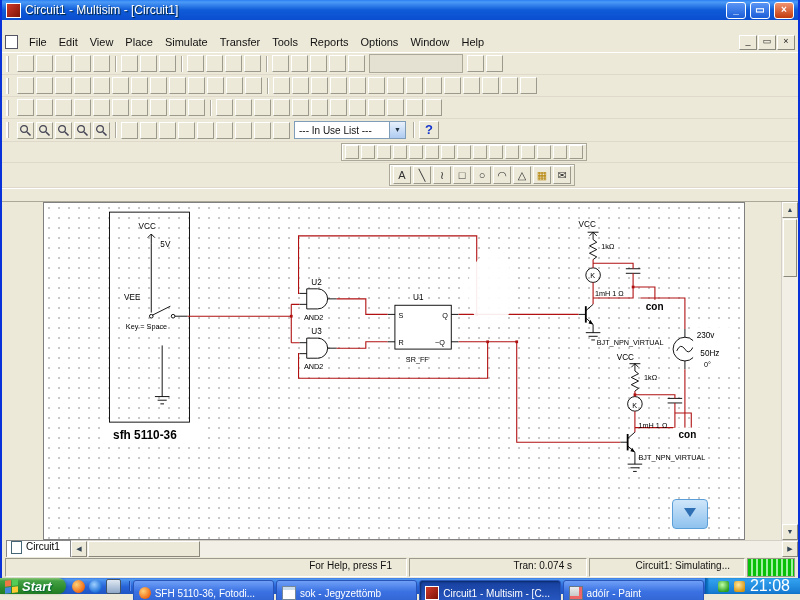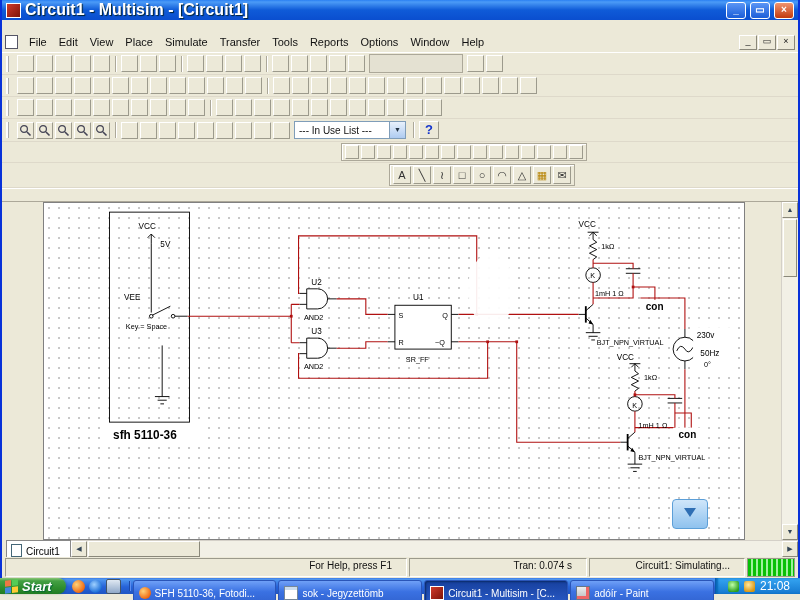--- a/index.html
+++ b/index.html
@@ -3,21 +3,21 @@
 <meta charset="utf-8">
 <style>
   html,body{margin:0;padding:0;width:800px;height:600px;overflow:hidden;
     font-family:"Liberation Sans",sans-serif;background:#ece9d8;}
   .frame{width:800px;height:578px;display:flex;flex-direction:column;box-sizing:border-box;
     border-left:2px solid #0831d9;border-right:2px solid #0831d9;background:#ece9d8;}
   
   .titlebar{height:20px;flex:none;display:flex;align-items:center;gap:4px;padding:0 4px;
     background:linear-gradient(180deg,#2a80f2 0%,#4b9bf7 10%,#0f5bd8 50%,#0a4ecf 100%);}
   .app-icon{width:13px;height:13px;flex:none;background:linear-gradient(135deg,#d03a2a,#7d1408);border:1px solid #fff;}
-  .title{flex:1;color:#fff;font-weight:bold;font-size:16px;white-space:nowrap;text-shadow:1px 1px 1px #023;}
+  .title{flex:1;color:#fff;font-weight:normal;font-size:12px;white-space:nowrap;text-shadow:1px 1px 1px #023;}
   .wbtn{width:18px;height:15px;flex:none;border:1px solid #fff;border-radius:3px;color:#fff;
     font-size:10px;line-height:13px;text-align:center;font-weight:bold;
     background:linear-gradient(#5a95f5,#1c5ed8);}
   .wbtn.close{background:linear-gradient(#f0946f,#c23a0e);}
   
   .menubar{height:20px;flex:none;display:flex;align-items:center;padding:0 3px;font-size:11px;
     background:#ece9d8;border-bottom:1px solid #fff;margin-top:12px;}
   .doc-icon{width:11px;height:12px;background:#fff;border:1px solid #556;margin-right:5px;}
   .menu{padding:2px 6px;color:#111;}
   .mdibtns{margin-left:auto;display:flex;gap:1px;}
@@ -52,21 +52,21 @@
   .vscroll{width:16px;flex:none;display:flex;flex-direction:column;background:#f2f0e6;border-left:1px solid #d4d0c8;}
   .sbtn{flex:none;width:16px;height:16px;background:#ece9d8;border:1px solid;border-color:#fff #8a887a #8a887a #fff;
     font-size:7px;text-align:center;line-height:14px;color:#345;box-sizing:border-box;}
   .vthumb{flex:none;height:56px;margin:1px;background:#ece9d8;border:1px solid;border-color:#fff #8a887a #8a887a #fff;}
   .fill{flex:1;}
   .widget{position:absolute;right:36px;bottom:10px;width:34px;height:28px;border-radius:4px;
     background:linear-gradient(#cfe6fa,#8fc2ee);border:1px solid #5c9fd8;}
   .widget:after{content:"";position:absolute;left:11px;top:8px;border:6px solid transparent;border-top:9px solid #2f6fb4;}
   
   .tabrow{height:17px;flex:none;display:flex;align-items:flex-end;background:#ece9d8;}
-  .tab{display:flex;align-items:flex-end;gap:4px;height:16px;background:#fff;border:1px solid #888;
+  .tab{display:flex;align-items:flex-start;gap:4px;height:16px;background:#fff;border:1px solid #888;
     border-bottom:none;padding:0 10px 0 4px;font-size:10px;margin-left:4px;}
   .tab-icon{width:9px;height:11px;background:#fff;border:1px solid #467;}
   .hscroll{flex:1;display:flex;background:#f2f0e6;border-top:1px solid #d4d0c8;}
   .hthumb{width:110px;margin:0 1px;background:#ece9d8;border:1px solid;border-color:#fff #8a887a #8a887a #fff;}
   
   .statusbar{height:19px;flex:none;display:flex;gap:2px;padding:1px 3px;background:#ece9d8;font-size:10px;align-items:stretch;}
   .seg{border:1px solid;border-color:#9c9a8c #fff #fff #9c9a8c;padding:1px 14px;white-space:nowrap;overflow:hidden;color:#111;text-align:right;}
   .s1{flex:1;} .s2{width:148px;flex:none;} .s3{width:126px;flex:none;}
   .meter{width:46px;flex:none;border:1px solid #9c9a8c;
     background:repeating-linear-gradient(90deg,#07c007 0 3px,#9df09d 3px 5px);}
@@ -87,21 +87,21 @@
   .task{flex:1;max-width:152px;display:flex;align-items:center;gap:4px;margin:2px 1px;padding:12px 5px;
     color:#fff;font-size:10px;white-space:nowrap;overflow:hidden;border-radius:3px;border:1px solid #2a55b8;
     background:linear-gradient(#6fa0f7,#3a71e2 45%,#3061ce);}
   .task.active{background:linear-gradient(#17409e,#2a5cc8);box-shadow:inset 1px 1px 2px #0a2a66;}
   .ticon{width:12px;height:12px;flex:none;}
   .t-ff{border-radius:50%;background:radial-gradient(circle at 35% 35%,#ffd27a,#f06a12 70%,#b33c00);}
   .t-np{background:#fff;border:1px solid #789;box-shadow:inset 0 3px 0 #cde;}
   .t-ms{background:linear-gradient(135deg,#d03a2a,#7d1408);border:1px solid #fff;}
   .t-pt{background:linear-gradient(#eee,#bbb);border:1px solid #678;box-shadow:inset -3px -3px 0 #e66;}
   .tray{flex:none;margin-left:auto;display:flex;align-items:center;gap:5px;padding:0 10px 0 12px;color:#fff;
-    font-size:12px;background:linear-gradient(#35a5f2,#1478cf);border-left:1px solid #0a5cab;box-shadow:inset 2px 0 2px #0868b8;}
+    font-size:16px;background:linear-gradient(#35a5f2,#1478cf);border-left:1px solid #0a5cab;box-shadow:inset 2px 0 2px #0868b8;}
   .tico{width:11px;height:11px;border-radius:2px;}
   .tg{background:radial-gradient(circle at 40% 35%,#bfffa8,#2c9e1d 75%);}
   .ty{background:radial-gradient(circle at 40% 35%,#ffe9a0,#d89510 75%);}
 </style>
 </head>
 <body>
 
 <div class="frame">
 
   <div class="titlebar">

